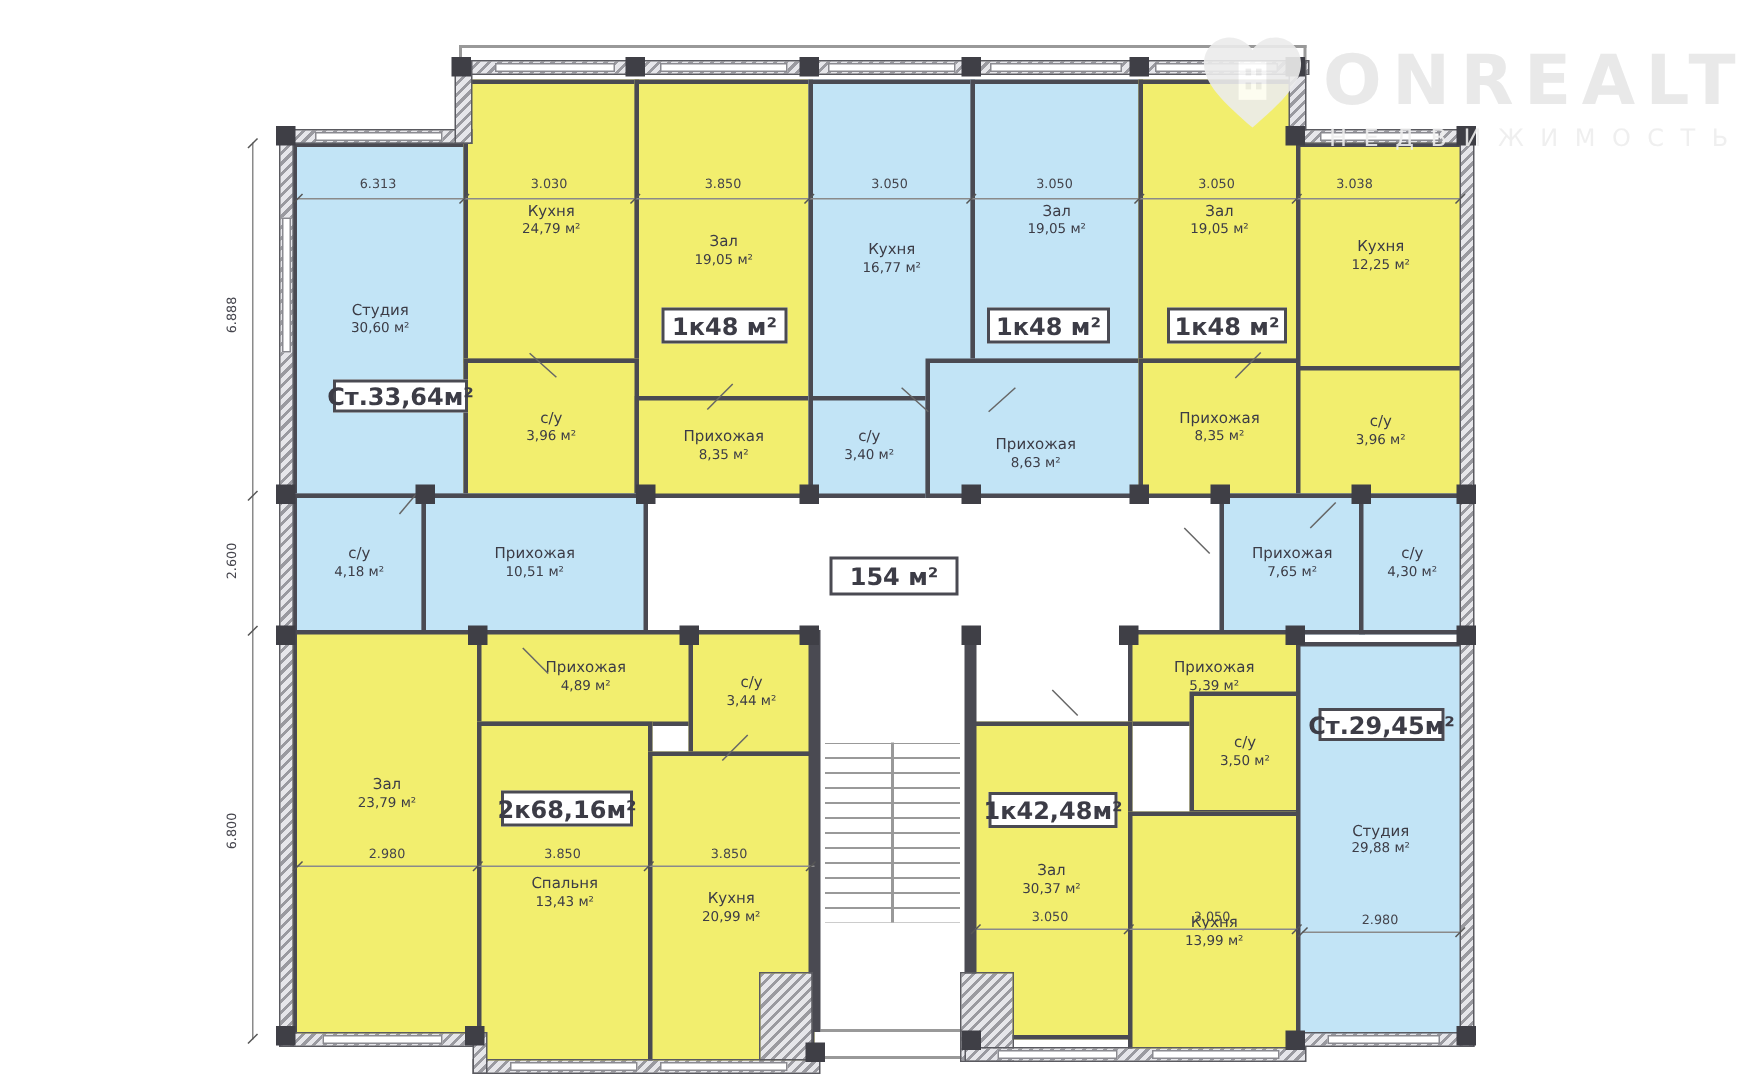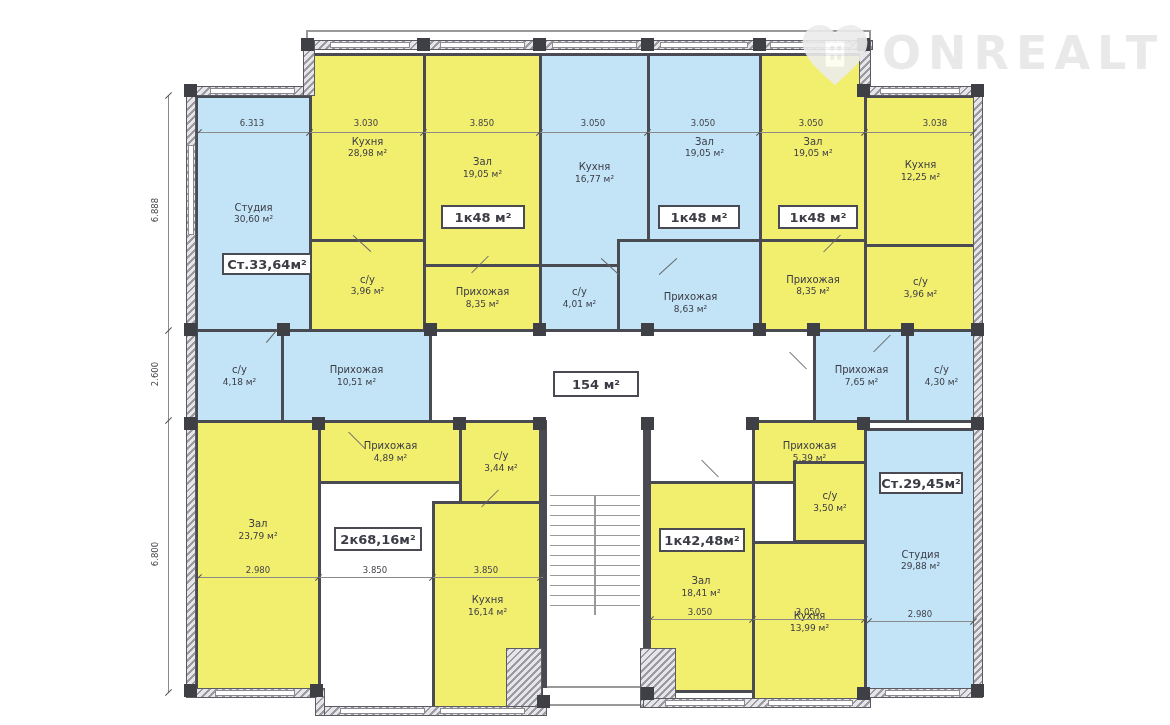--- a/index.html
+++ b/index.html
@@ -6,21 +6,21 @@
   .plan{position:relative;width:1170px;height:725px;background:#fff;overflow:hidden;
         font-family:"DejaVu Sans",sans-serif;color:#3c3c46;}
   .r{position:absolute;box-sizing:border-box;border:3px solid var(--wall,#4a4a52);
      display:flex;flex-direction:column;align-items:center;justify-content:center;
      text-align:center;line-height:1.25;z-index:1;}
   .r .rn{font-size:10px;}
   .r .ra{font-size:9px;}
   .yellow{background:var(--room-yellow,#f2ee6e);}
   .blue{background:var(--room-blue,#c2e4f6);}
   .alabel{position:absolute;box-sizing:border-box;background:#fff;border:2px solid #4a4a52;
-     display:flex;align-items:center;justify-content:center;font-weight:bold;font-size:13px;
+     display:flex;align-items:center;justify-content:center;font-weight:bold;font-size:16px;
      z-index:10;white-space:nowrap;}
   .hatch{position:absolute;background:repeating-linear-gradient(135deg,#9a9aa0 0 2px,#e6e6ea 2px 5px);
      border:1px solid #5a5a60;box-sizing:border-box;z-index:4;}
   .win{position:absolute;background:#fff;border:1px solid #8a8a90;box-sizing:border-box;z-index:6;}
   .col{position:absolute;width:13px;height:13px;background:#3f3f46;z-index:5;}
   .wall{position:absolute;background:var(--wall,#4a4a52);z-index:3;}
   .dline{position:absolute;background:#8a8a8a;z-index:7;}
   .dlab{position:absolute;font-size:8.5px;color:#44444c;text-align:center;z-index:8;background:transparent;}
   .vlab{transform:rotate(-90deg);transform-origin:center;}
   .tick{position:absolute;width:9px;height:1px;background:#555;transform:rotate(-45deg);z-index:8;}
@@ -41,21 +41,21 @@
   <div class="rail" style="left:306px;top:30px;width:565px;height:2px;"></div>
   <div class="rail" style="left:306px;top:30px;width:2px;height:12px;"></div>
   <div class="rail" style="left:869px;top:30px;width:2px;height:12px;"></div>
 
   <div class="r blue" style="left:195px;top:95px;width:117px;height:237px;">
       <span class="rn">Студия</span>
       <span class="ra">30,60 м²</span>
     </div>
   <div class="r yellow" style="left:309px;top:53px;width:117px;height:189px;">
       <span class="rn">Кухня</span>
-      <span class="ra">28,98 м²</span>
+      <span class="ra">24,79 м²</span>
     </div>
   <div class="r yellow" style="left:423px;top:53px;width:119px;height:214px;align-items:center;justify-content:flex-start;padding-top:100px;">
       <span class="rn">Зал</span>
       <span class="ra">19,05 м²</span>
     </div>
   <div class="r yellow" style="left:309px;top:239px;width:117px;height:93px;">
       <span class="rn">с/у</span>
       <span class="ra">3,96 м²</span>
     </div>
   <div class="r yellow" style="left:423px;top:264px;width:119px;height:68px;">
@@ -65,21 +65,21 @@
   <div class="r blue" style="left:539px;top:53px;width:111px;height:214px;align-items:center;justify-content:flex-start;padding-top:105px;">
       <span class="rn">Кухня</span>
       <span class="ra">16,77 м²</span>
     </div>
   <div class="r blue" style="left:647px;top:53px;width:115px;height:189px;">
       <span class="rn">Зал</span>
       <span class="ra">19,05 м²</span>
     </div>
   <div class="r blue" style="left:539px;top:264px;width:81px;height:68px;">
       <span class="rn">с/у</span>
-      <span class="ra">4,01 м²</span>
+      <span class="ra">3,40 м²</span>
     </div>
   <div class="r blue" style="left:617px;top:239px;width:147px;height:93px;justify-content:flex-end;padding-bottom:14px;">
       <span class="rn">Прихожая</span>
       <span class="ra">8,63 м²</span>
     </div>
   <div class="r yellow" style="left:759px;top:53px;width:108px;height:189px;">
       <span class="rn">Зал</span>
       <span class="ra">19,05 м²</span>
     </div>
   <div class="r yellow" style="left:759px;top:239px;width:108px;height:93px;">
@@ -117,35 +117,39 @@
       <span class="ra">23,79 м²</span>
     </div>
   <div class="r yellow" style="left:318px;top:420px;width:145px;height:64px;">
       <span class="rn">Прихожая</span>
       <span class="ra">4,89 м²</span>
     </div>
   <div class="r yellow" style="left:459px;top:420px;width:84px;height:84px;">
       <span class="rn">с/у</span>
       <span class="ra">3,44 м²</span>
     </div>
+  <div class="r yellow" style="left:318px;top:481px;width:117px;height:230px;">
+      <span class="rn">Спальня</span>
+      <span class="ra">13,43 м²</span>
+    </div>
   <div class="r yellow" style="left:432px;top:501px;width:111px;height:210px;">
       <span class="rn">Кухня</span>
-      <span class="ra">16,14 м²</span>
+      <span class="ra">20,99 м²</span>
     </div>
   <div class="r yellow" style="left:752px;top:420px;width:115px;height:64px;">
       <span class="rn">Прихожая</span>
       <span class="ra">5,39 м²</span>
     </div>
   <div class="r yellow" style="left:793px;top:461px;width:74px;height:82px;">
       <span class="rn">с/у</span>
       <span class="ra">3,50 м²</span>
     </div>
   <div class="r yellow" style="left:647px;top:481px;width:108px;height:212px;">
       <span class="rn">Зал</span>
-      <span class="ra">18,41 м²</span>
+      <span class="ra">30,37 м²</span>
     </div>
   <div class="r yellow" style="left:752px;top:541px;width:115px;height:162px;">
       <span class="rn">Кухня</span>
       <span class="ra">13,99 м²</span>
     </div>
   <div class="r blue" style="left:864px;top:428px;width:113px;height:265px;">
       <span class="rn">Студия</span>
       <span class="ra">29,88 м²</span>
     </div>
 
@@ -248,21 +252,21 @@
   <div class="tick" style="left:643px;top:132px;"></div>
   <div class="tick" style="left:755px;top:132px;"></div>
   <div class="tick" style="left:860px;top:132px;"></div>
   <div class="tick" style="left:969px;top:132px;"></div>
   <div class="dlab" style="left:232px;top:118px;width:40px;">6.313</div>
   <div class="dlab" style="left:346px;top:118px;width:40px;">3.030</div>
   <div class="dlab" style="left:462px;top:118px;width:40px;">3.850</div>
   <div class="dlab" style="left:573px;top:118px;width:40px;">3.050</div>
   <div class="dlab" style="left:683px;top:118px;width:40px;">3.050</div>
   <div class="dlab" style="left:791px;top:118px;width:40px;">3.050</div>
-  <div class="dlab" style="left:915px;top:118px;width:40px;">3.038</div>
+  <div class="dlab" style="left:883px;top:118px;width:40px;">3.038</div>
 
   <div class="dline" style="left:168px;top:95px;width:1px;height:598px;"></div>
   <div class="tick" style="left:164px;top:95px;"></div>
   <div class="tick" style="left:164px;top:330px;"></div>
   <div class="tick" style="left:164px;top:420px;"></div>
   <div class="tick" style="left:164px;top:692px;"></div>
   <div class="dlab vlab" style="left:133px;top:205px;width:44px;">6.888</div>
   <div class="dlab vlab" style="left:133px;top:369px;width:44px;">2.600</div>
   <div class="dlab vlab" style="left:133px;top:549px;width:44px;">6.800</div>
 
@@ -290,15 +294,16 @@
   <div class="wm">
     <svg width="74" height="74" viewBox="0 0 32 32">
       <path d="M16 29C8 22 2 16.5 2 10.5 2 6 5.5 3 9.5 3c2.6 0 5 1.4 6.5 3.6C17.5 4.4 19.9 3 22.5 3 26.5 3 30 6 30 10.5 30 16.5 24 22 16 29z" fill="#ececec"></path>
       <rect x="12" y="10" width="8" height="11" fill="#ffffff"></rect>
       <rect x="14" y="12" width="1.6" height="2" fill="#ececec"></rect>
       <rect x="17" y="12" width="1.6" height="2" fill="#ececec"></rect>
       <rect x="14" y="16" width="1.6" height="2" fill="#ececec"></rect>
       <rect x="17" y="16" width="1.6" height="2" fill="#ececec"></rect>
     </svg>
     <div class="brand">ONREALT</div>
+    <div class="sub">НЕДВИЖИМОСТЬ</div>
   </div>
 
 </div>
 
 </body></html>

